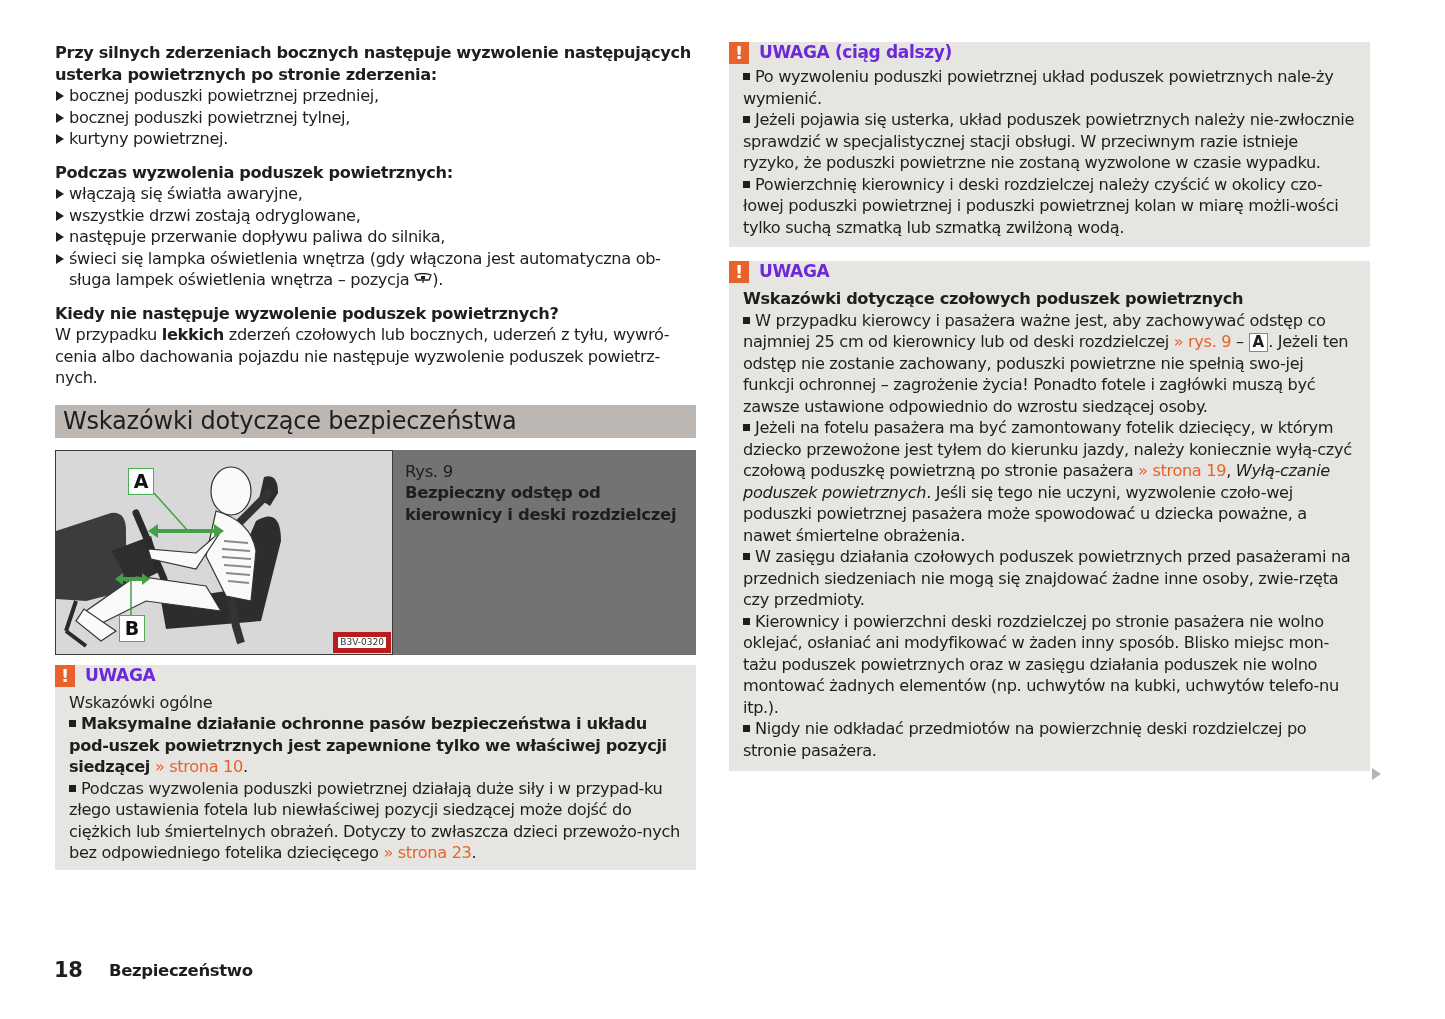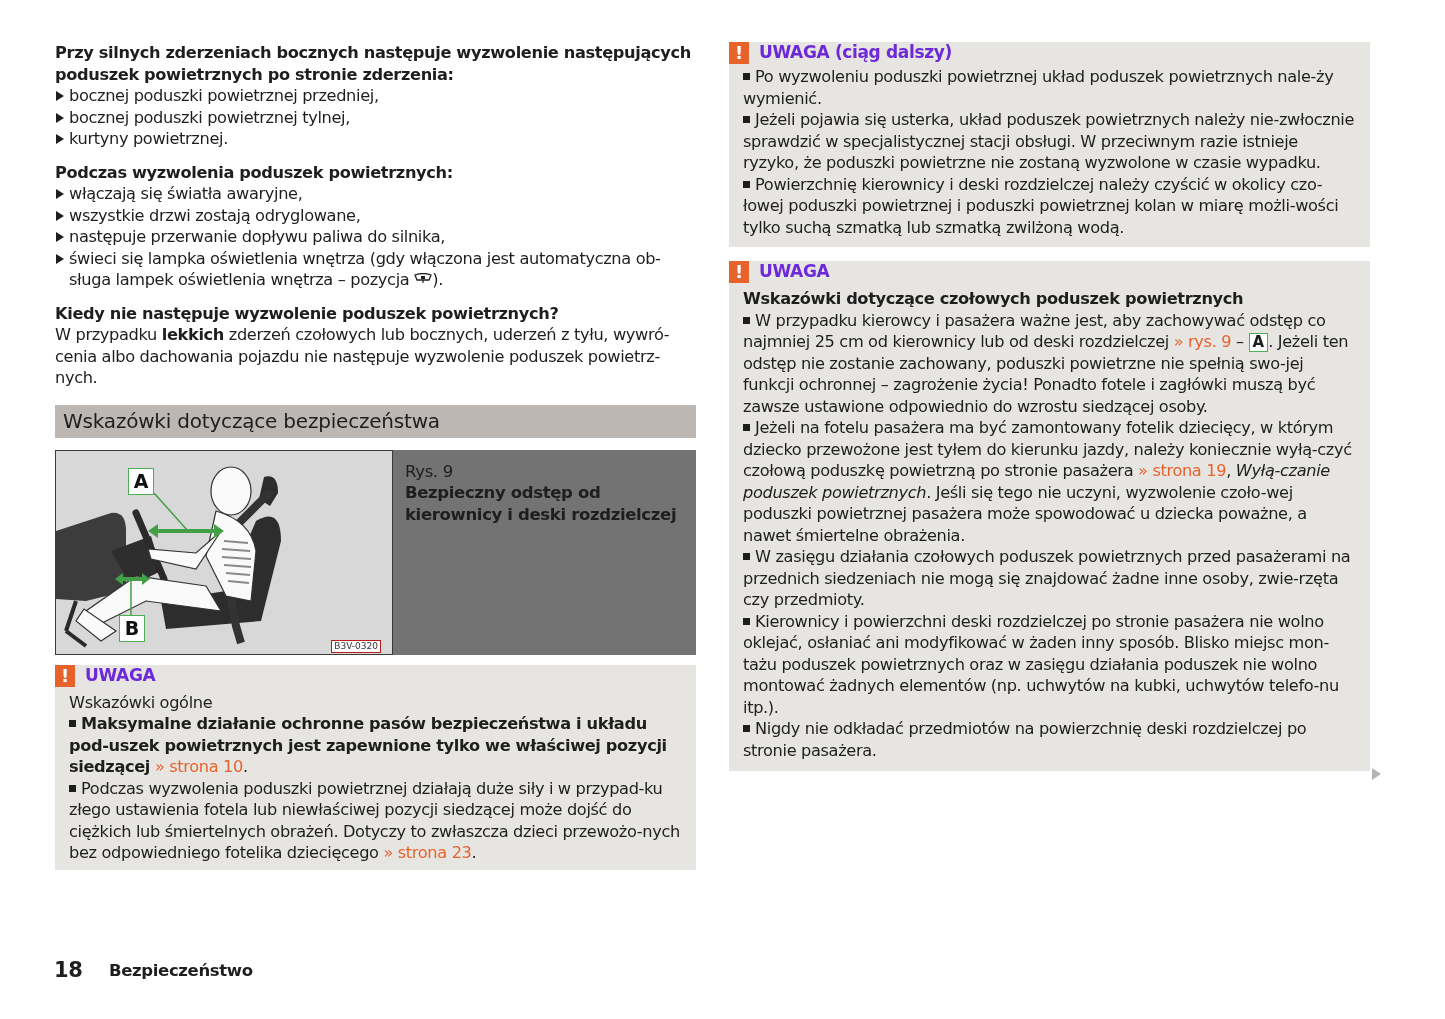--- a/index.html
+++ b/index.html
@@ -8,26 +8,26 @@
 
     .col-left { position: absolute; left: 55px; top: 42px; width: 641px; }
     .col-right { position: absolute; left: 729px; top: 42px; width: 641px; }
 
     .bold { font-weight: bold; }
     .h-bold { font-weight: bold; }
     .block { margin-bottom: 12px; }
     .bullet-tri { display: block; padding-left: 14px; position: relative; }
     .bullet-tri .tri { position: absolute; left: 1px; top: 6px; width: 0; height: 0; border-top: 5px solid transparent; border-bottom: 5px solid transparent; border-left: 8px solid #1e1e1e; }
 
-    .section-title { background: #bdb7b4; height: 33px; margin-top: 16px; padding-left: 8px; font-size: 20px; line-height: 33px; font-weight: normal; color: #1e1e1e; letter-spacing: -0.2px; }
+    .section-title { background: #bdb7b4; height: 33px; margin-top: 16px; padding-left: 8px; font-size: 24px; line-height: 33px; font-weight: normal; color: #1e1e1e; letter-spacing: -0.2px; }
 
     .figure-row { display: flex; margin-top: 12px; height: 205px; }
     .figure-img { width: 338px; height: 205px; border: 1.5px solid #3a3a3a; background: #d9d9d9; position: relative; overflow: hidden; }
     .figure-caption { flex: 1; background: #737373; padding: 11px 12px; font-size: 16.5px; }
-    .fig-code { position: absolute; right: 11px; bottom: 1px; background: #ffffff; border: 1px solid #b91c1c; font-size: 9px; line-height: 11px; padding: 0 2px; color: #333; font-family: "DejaVu Sans", sans-serif; letter-spacing: 0; }
+    .fig-code { position: absolute; right: 1px; bottom: 1px; background: #ffffff; border: 5px solid #b91c1c; font-size: 9px; line-height: 11px; padding: 0 2px; color: #333; font-family: "DejaVu Sans", sans-serif; letter-spacing: 0; }
     .fig-label { position: absolute; width: 26px; height: 27px; background: #fff; border: 1.5px solid #4caf50; font-weight: bold; font-size: 19px; line-height: 25px; text-align: center; color: #111; letter-spacing: 0; }
 
     .warn-box { background: #e6e5e1; position: relative; }
     .warn-head { height: 22px; display: flex; align-items: center; }
     .warn-icon { width: 20px; height: 22px; background: #e8622c; color: #fff; font-weight: bold; text-align: center; line-height: 22px; font-size: 18px; letter-spacing: 0; }
     .warn-title { margin-left: 10px; font-weight: bold; font-size: 17px; color: #6d28d9; }
     .warn-body { padding: 2px 14px 6px 14px; }
     .sq { display: inline-block; width: 7px; height: 7px; background: #1e1e1e; margin-right: 5px; vertical-align: 2px; }
     .link { color: #e8622c; text-align: right; }
     .ital { font-style: italic; }
@@ -38,21 +38,21 @@
     .footer-title { font-weight: bold; font-size: 16.5px; }
 
     .next-arrow { position: absolute; left: 1372px; top: 768px; width: 0; height: 0; border-top: 6px solid transparent; border-bottom: 6px solid transparent; border-left: 9px solid #b5b5b5; }
   </style>
 </head>
 <body>
 
 <div class="col-left">
 
   <div class="block">
-    <div class="h-bold">Przy silnych zderzeniach bocznych następuje wyzwolenie następujących poduszek powietrznych po stronie zderzenia:</div>
+    <div class="h-bold">Przy silnych zderzeniach bocznych następuje wyzwolenie następujących usterka powietrznych po stronie zderzenia:</div>
     <div class="bullet-tri"><span class="tri"></span><span>bocznej poduszki powietrznej przedniej,</span></div>
     <div class="bullet-tri"><span class="tri"></span><span>bocznej poduszki powietrznej tylnej,</span></div>
     <div class="bullet-tri"><span class="tri"></span><span>kurtyny powietrznej.</span></div>
   </div>
 
   <div class="block">
     <div class="h-bold">Podczas wyzwolenia poduszek powietrznych:</div>
     <div class="bullet-tri"><span class="tri"></span><span>włączają się światła awaryjne,</span></div>
     <div class="bullet-tri"><span class="tri"></span><span>wszystkie drzwi zostają odryglowane,</span></div>
     <div class="bullet-tri"><span class="tri"></span><span>następuje przerwanie dopływu paliwa do silnika,</span></div>

